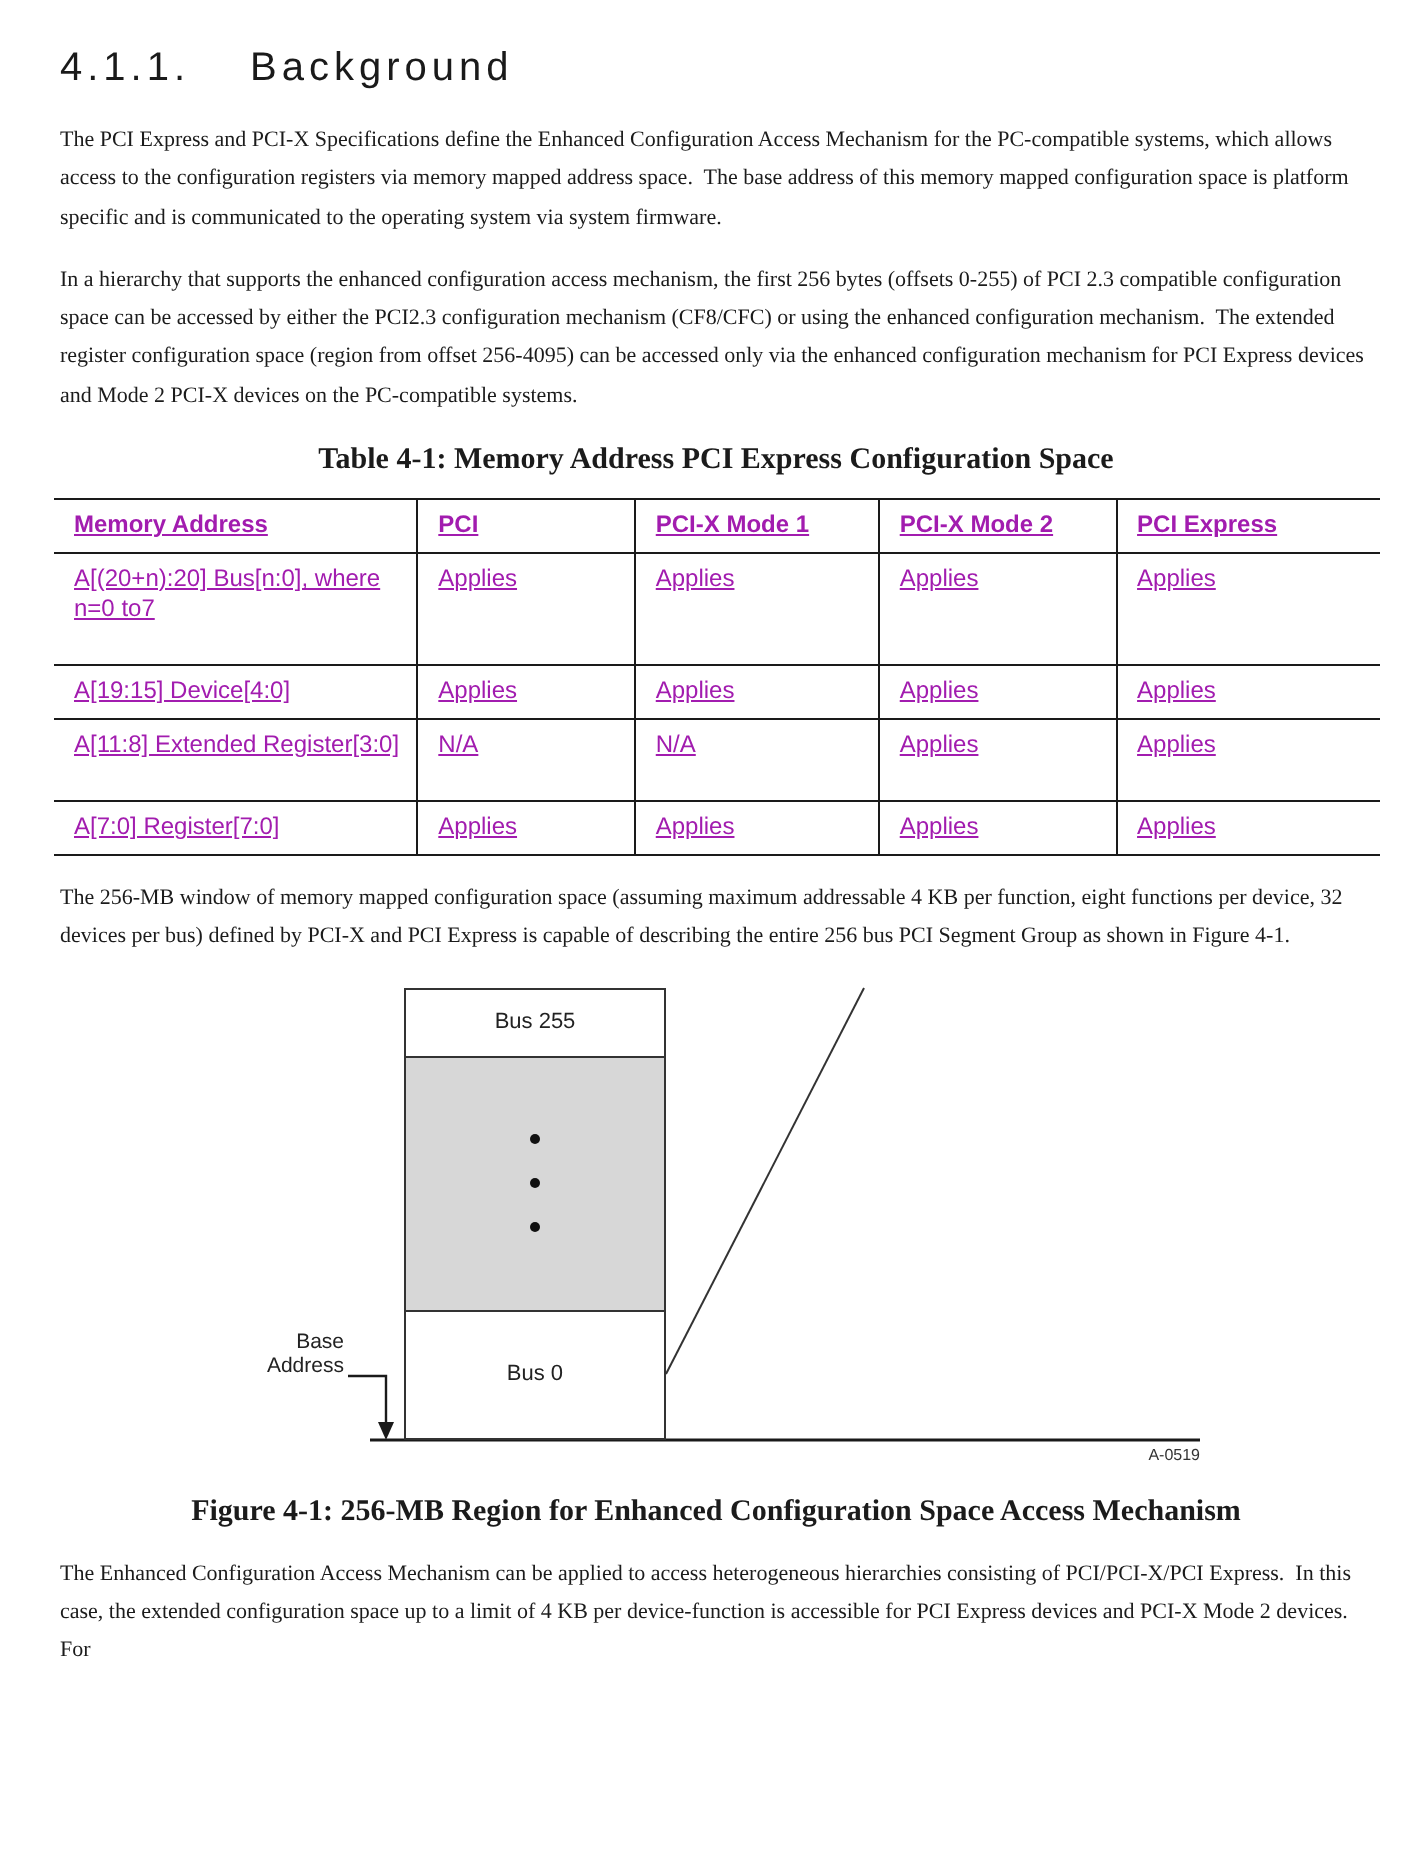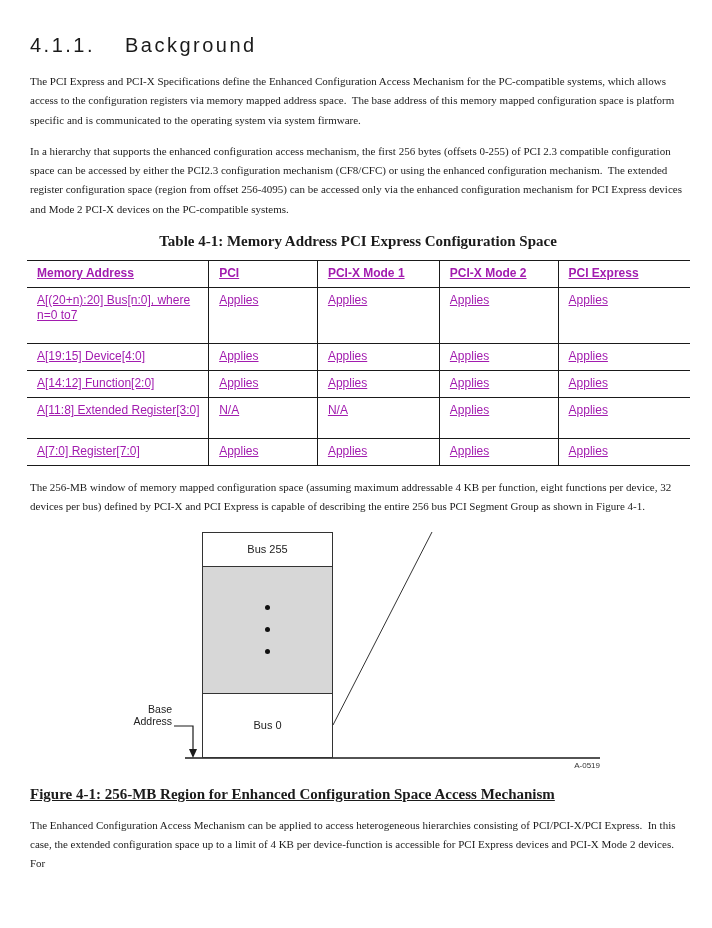--- a/index.html
+++ b/index.html
@@ -1,21 +1,21 @@
 <!DOCTYPE html>
 <html><head>
 <meta charset="utf-8">
 <style>
   html,body{margin:0;padding:0;background:#ffffff;}
   body{width:712px;height:928px;overflow:hidden;font-family:"Liberation Serif",serif;color:#1b1b1b;}
   .page{position:relative;width:712px;height:928px;background:#fff;}
 
   
   .heading{margin:22px 26px 0 30px;font-family:"Liberation Sans",sans-serif;font-size:20px;line-height:24px;font-weight:500;letter-spacing:2.5px;color:#1a1a1a;}
-  .heading .hnum{display:inline-block;width:95px;margin-top:11px;}
+  .heading .hnum{display:inline-block;width:95px;}
 
   
   .body-par{margin:15px 26px 0 30px;font-size:11px;line-height:19.3px;text-align:left;white-space:pre-wrap;}
   .body-par.tight{margin-top:12px;}
 
   
   .tbl-caption{margin:13px 26px 0 30px;text-align:center;font-weight:bold;font-size:15px;line-height:19px;}
 
   
   table.cfg{border-collapse:collapse;margin:9px 0 0 27px;width:663px;table-layout:fixed;
@@ -38,21 +38,21 @@
     display:flex;flex-direction:column;align-items:center;justify-content:center;gap:17px;box-sizing:border-box;}
   .stack .cell+.cell{border-top:1px solid #333;}
   .stack .gray+.cell{border-top:none;}
   .dot{width:5px;height:5px;border-radius:50%;background:#111;}
   .fig-svg{position:absolute;left:0;top:0;width:712px;height:250px;pointer-events:none;}
   .base-label{position:absolute;left:120px;top:178px;width:52px;text-align:right;
     font-family:"Liberation Sans",sans-serif;font-size:10.5px;line-height:12.5px;color:#222;}
   .artifact{position:absolute;left:555px;top:236px;width:45px;text-align:right;
     font-family:"Liberation Sans",sans-serif;font-size:8px;color:#333;}
 
-  .fig-caption{margin:10px 26px 0 30px;text-align:left;font-weight:bold;font-size:15px;line-height:19px;text-decoration:underline;}
+  .fig-caption{margin:10px 26px 0 30px;text-align:center;font-weight:bold;font-size:15px;line-height:19px;}
 </style>
 </head>
 <body>
 
 <div class="page">
 
   <div class="heading">
     <span class="hnum">4.1.1.</span><span>Background</span>
   </div>
 
@@ -79,27 +79,20 @@
     </tr>
     <tr class="tall">
       <td>A[(20+n):20] Bus[n:0], where n=0 to7</td>
       <td>Applies</td>
       <td>Applies</td>
       <td>Applies</td>
       <td>Applies</td>
     </tr>
     <tr>
       <td>A[19:15] Device[4:0]</td>
-      <td>Applies</td>
-      <td>Applies</td>
-      <td>Applies</td>
-      <td>Applies</td>
-    </tr>
-    <tr>
-      <td>A[14:12] Function[2:0]</td>
       <td>Applies</td>
       <td>Applies</td>
       <td>Applies</td>
       <td>Applies</td>
     </tr>
     <tr class="tall">
       <td>A[11:8] Extended Register[3:0]</td>
       <td>N/A</td>
       <td>N/A</td>
       <td>Applies</td>

